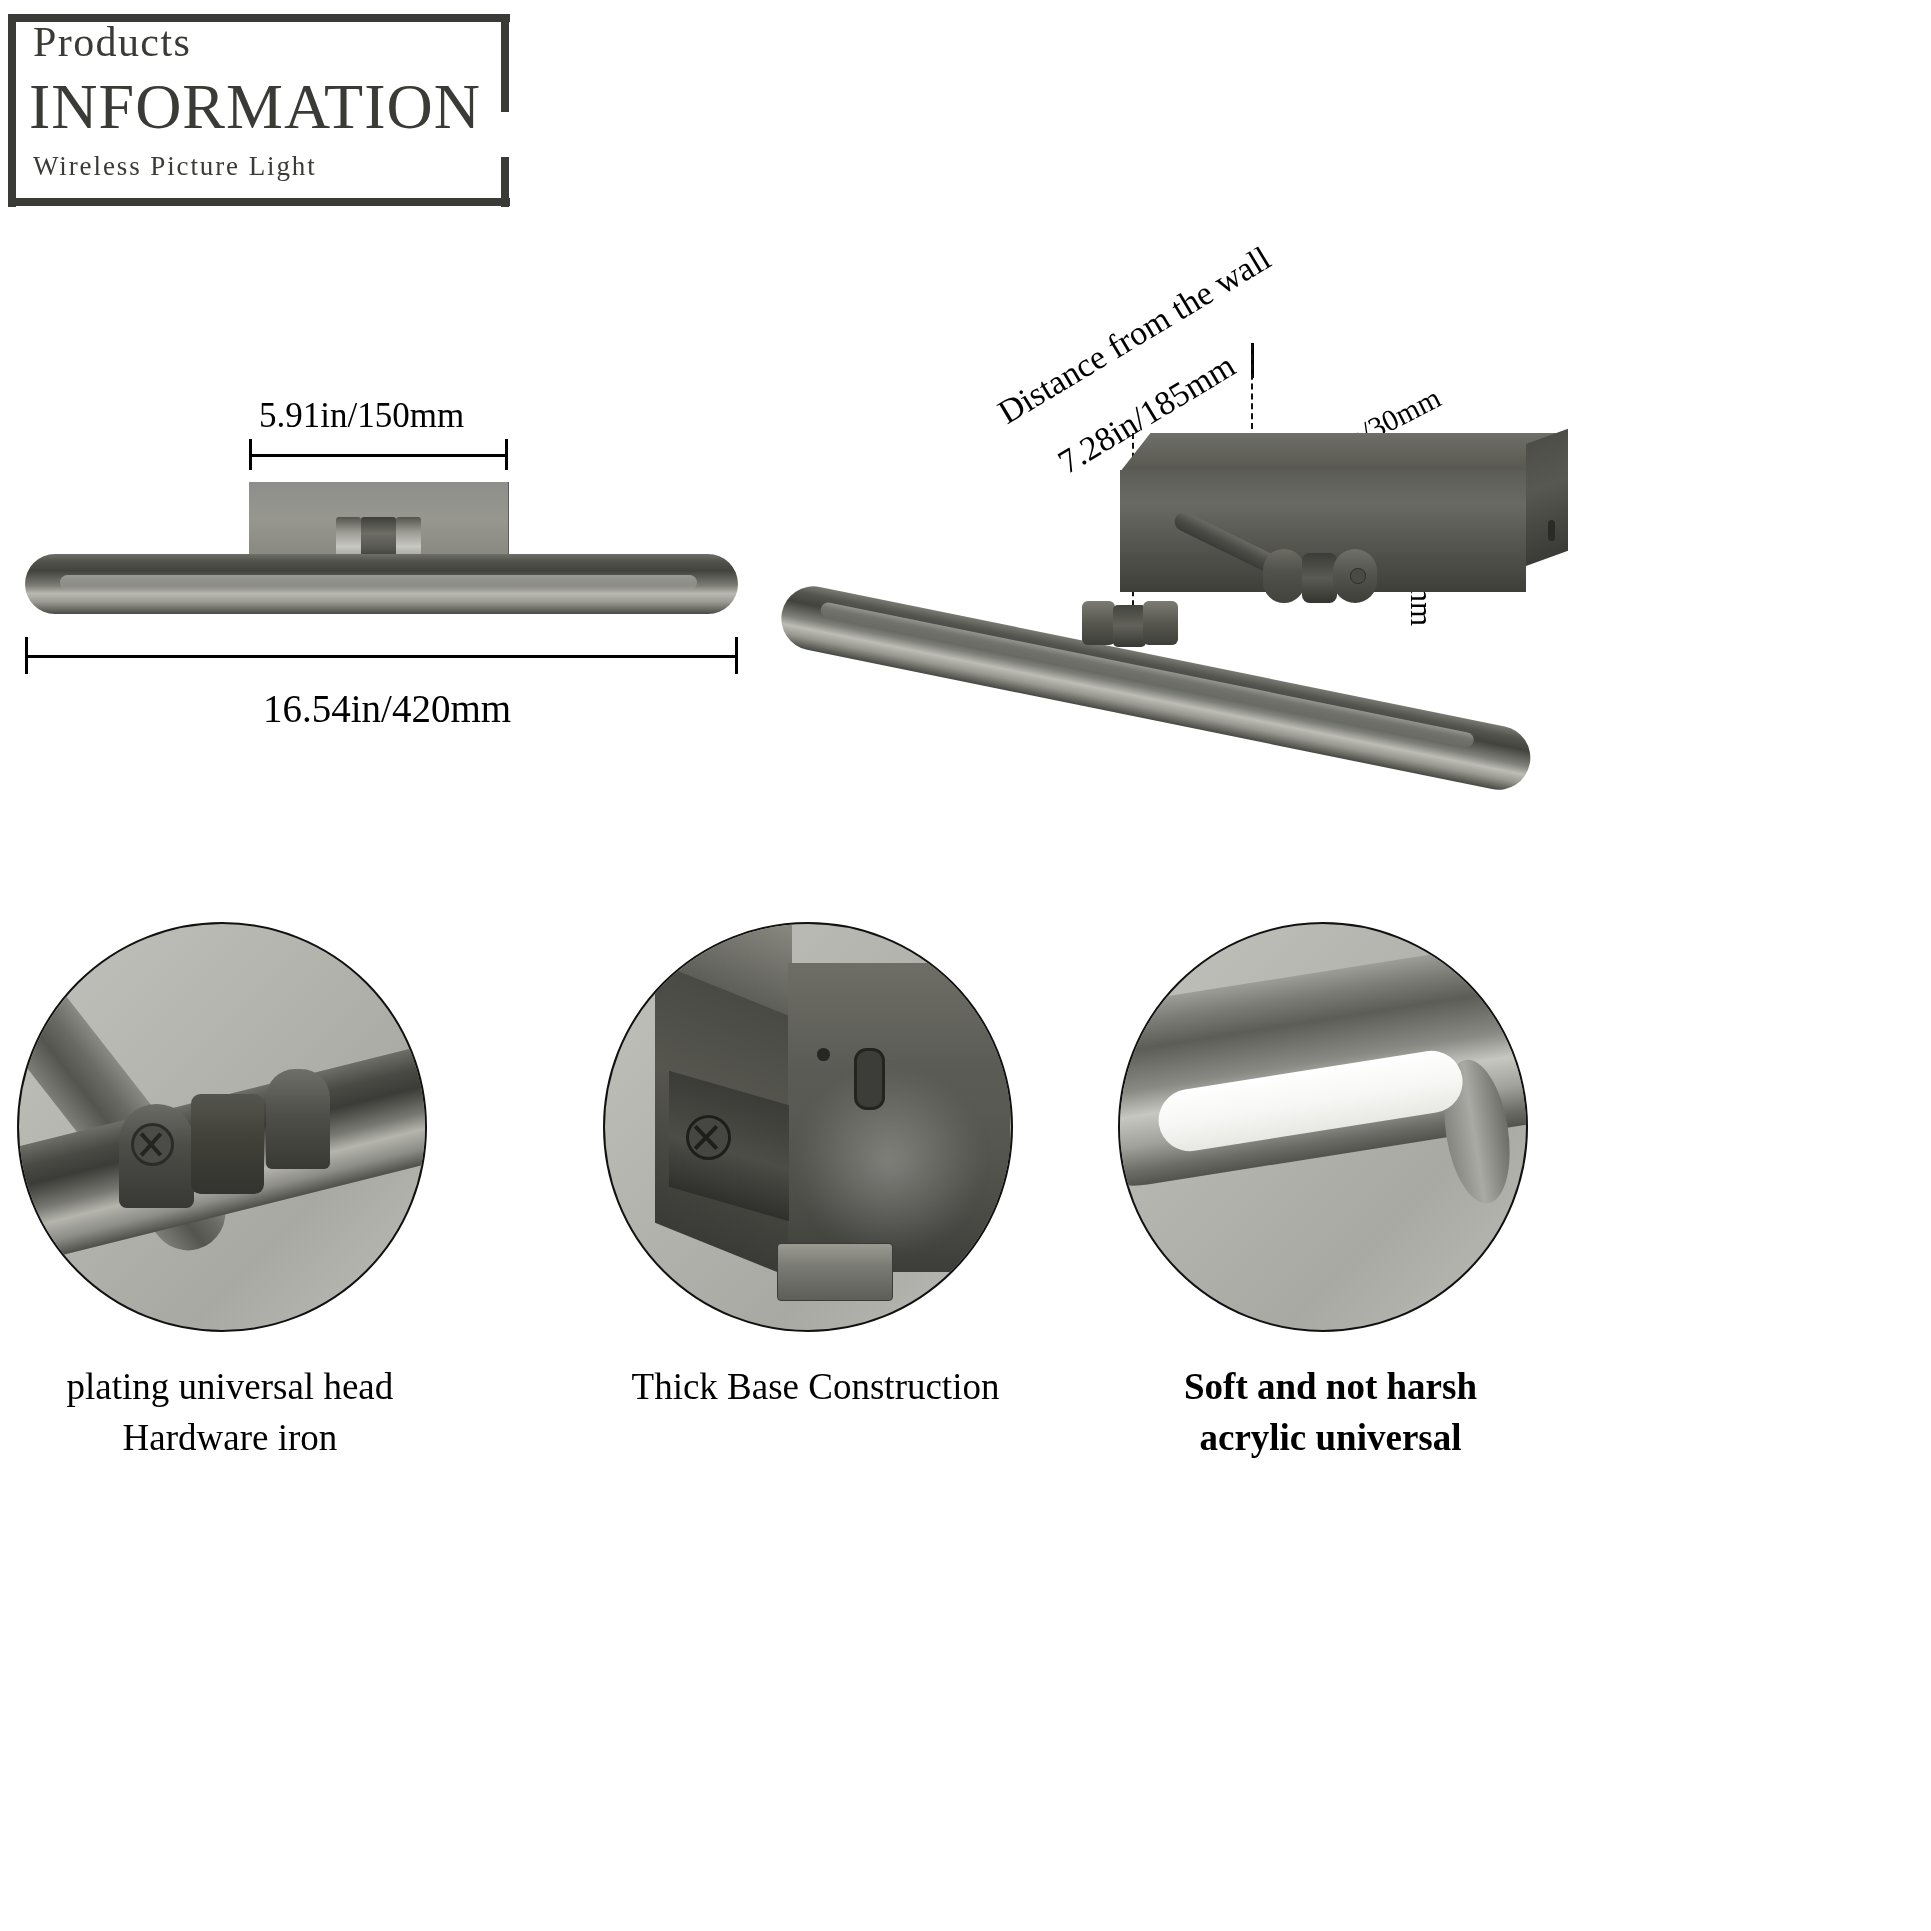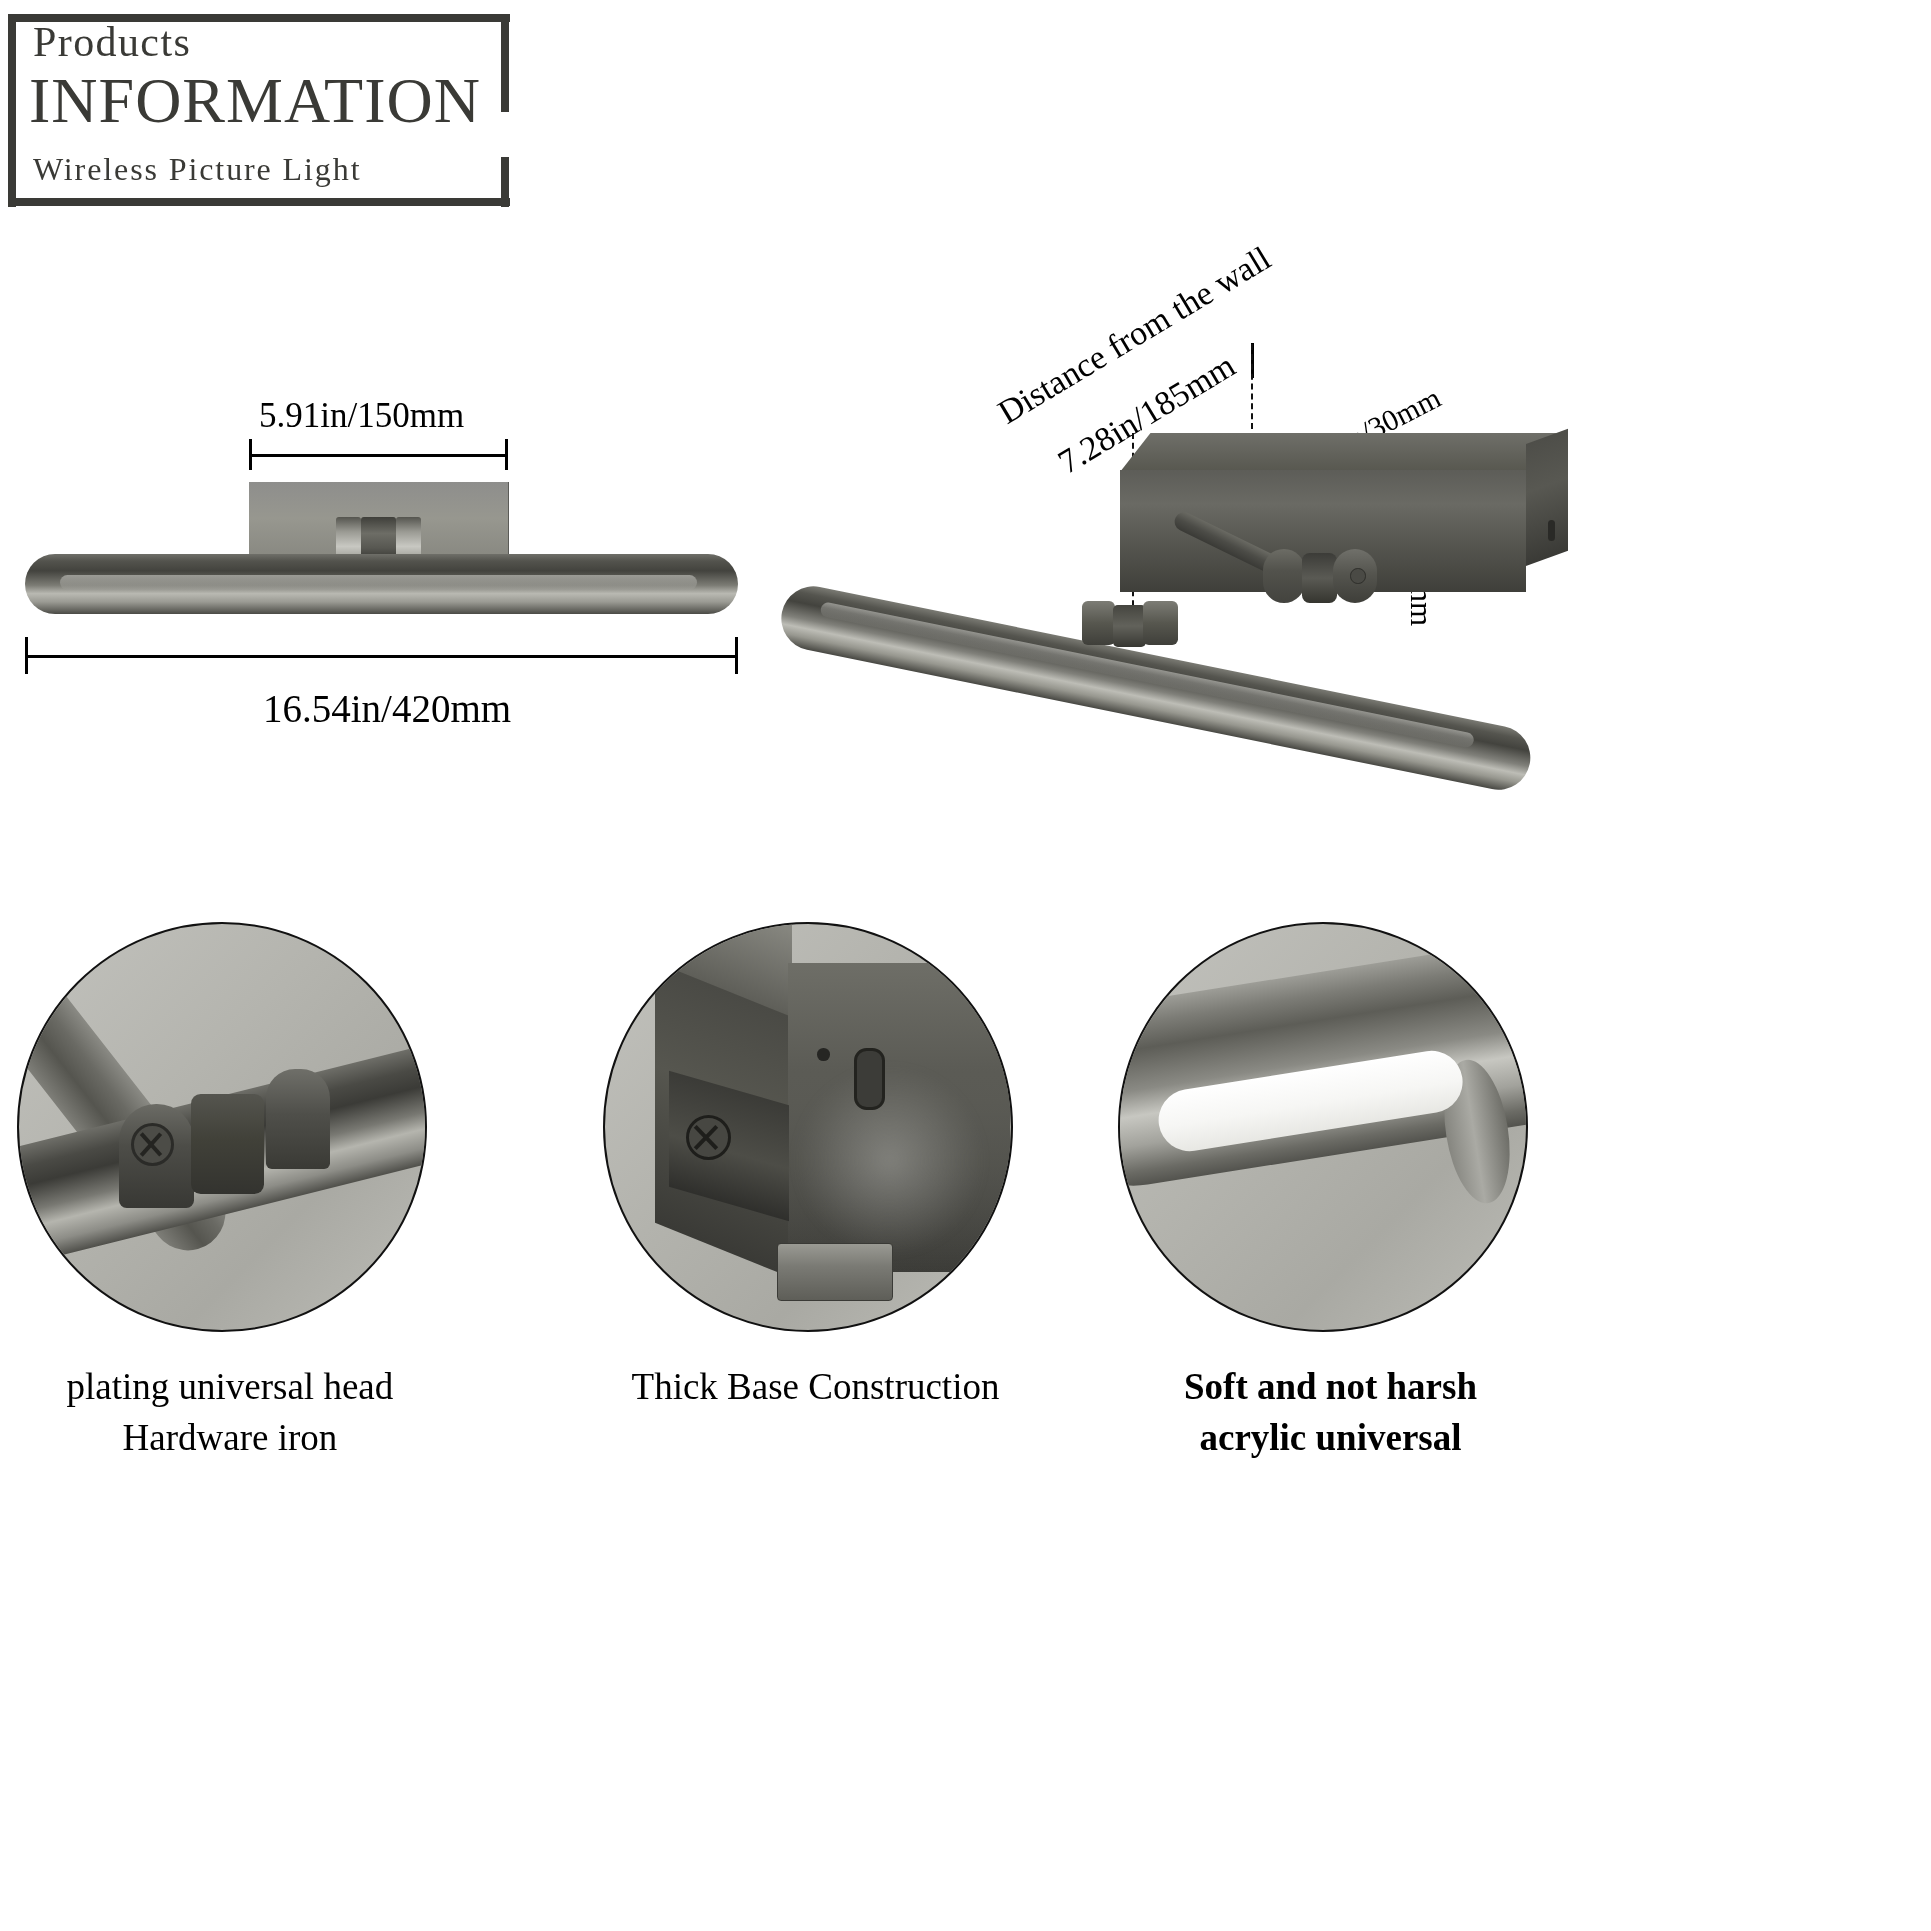--- a/index.html
+++ b/index.html
@@ -45,33 +45,33 @@
     top: 21px;
     font-size: 42px;
     letter-spacing: 1.4px;
     color: #3a3a36;
     line-height: 1;
     white-space: nowrap;
   }
   #title-information {
     position: absolute;
     left: 29px;
-    top: 69px;
+    top: 75px;
     font-size: 64px;
     letter-spacing: 1px;
     color: #3a3a36;
     line-height: 1;
     white-space: nowrap;
     z-index: 5;
   }
   #title-subtitle {
     position: absolute;
     left: 33px;
     top: 153px;
-    font-size: 32px;
+    font-size: 27px;
     letter-spacing: 1.9px;
     color: #3a3a36;
     line-height: 1;
     white-space: nowrap;
   }
 
   
   .dim-label {
     position: absolute;
     font-size: 35px;

